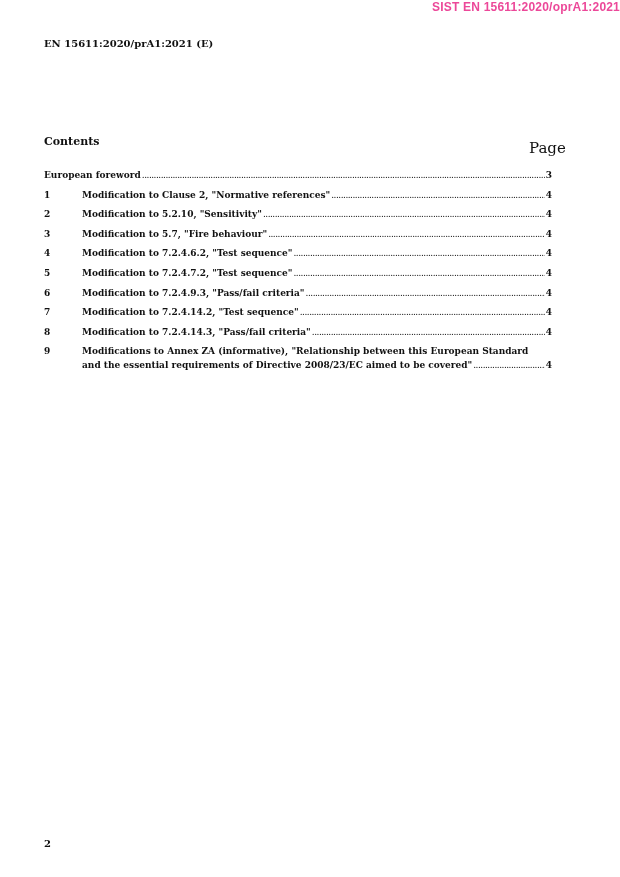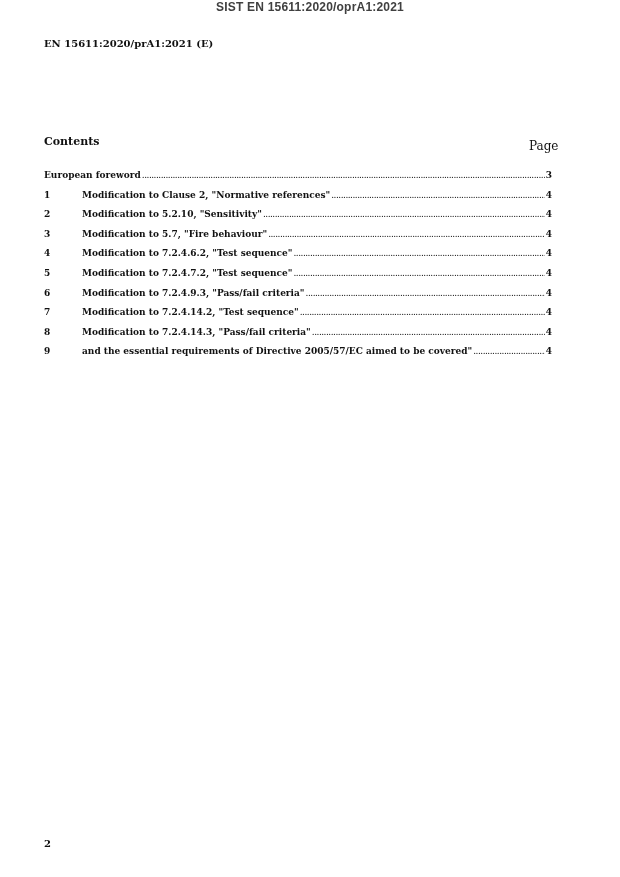--- a/index.html
+++ b/index.html
@@ -1,23 +1,23 @@
 <!DOCTYPE html>
 <html><head>
   <meta charset="utf-8">
   <style>
     html, body { margin: 0; padding: 0; background: #ffffff; }
     body { width: 620px; height: 877px; position: relative; overflow: hidden;
            font-family: "DejaVu Serif", "Liberation Serif", serif; color: #111; }
-    .watermark { position: absolute; top: 0; left: 0; width: 620px; text-align: center;
+    .watermark { position: absolute; top: 0; left: 0; width: 620px; text-align: right;
                  font-family: "Liberation Sans", sans-serif; font-weight: bold;
-                 font-size: 12px; color: #404040; top: 0px; letter-spacing: 0.2px; }
+                 font-size: 12px; color: #ec4899; top: 0px; letter-spacing: 0.2px; }
     .doc-id { position: absolute; left: 44px; top: 38px; font-size: 10px; font-weight: bold; }
     .contents-title { position: absolute; left: 44px; top: 135px; font-size: 11px; font-weight: bold; }
-    .page-label { position: absolute; left: 529px; top: 139px; font-size: 12px; text-align: center; }
+    .page-label { position: absolute; left: 529px; top: 139px; font-size: 15px; text-align: center; }
     .toc { position: absolute; left: 44px; top: 168px; width: 508px; }
     .toc-row { display: flex; align-items: baseline; font-size: 9px; font-weight: bold;
                height: 19.6px; line-height: 14px; }
     .toc-num { width: 38px; flex: none; }
     .toc-body { flex: 1; display: flex; align-items: baseline; min-width: 0; }
     .toc-text { white-space: nowrap; }
     .leader { flex: 1; overflow: hidden; white-space: nowrap; margin: 0 1px; font-weight: normal; letter-spacing: -0.5px; }
     .leader::after { content: "................................................................................................................................................................................................................................................"; }
     .toc-page { flex: none; }
     .toc-row.multi { height: auto; flex-direction: row; align-items: flex-start; }
@@ -113,21 +113,24 @@
       <span class="toc-text">Modification to 7.2.4.14.3, "Pass/fail criteria"</span>
       <span class="leader"></span>
       <span class="toc-page">4</span>
     </div>
   </div>
 
   <div class="toc-row multi">
     <span class="toc-num">9</span>
     <div class="toc-body">
       <div class="line">
-        <span class="toc-text">and the essential requirements of Directive 2005/57/EC aimed to be covered"</span>
+        <span class="toc-text">Modifications to Annex ZA (informative), "Relationship between this European Standard</span>
+      </div>
+      <div class="line">
+        <span class="toc-text">and the essential requirements of Directive 2008/23/EC aimed to be covered"</span>
         <span class="leader"></span>
         <span class="toc-page">4</span>
       </div>
     </div>
   </div>
 </div>
 
 <div class="page-number">2</div>
 
 </body></html>

